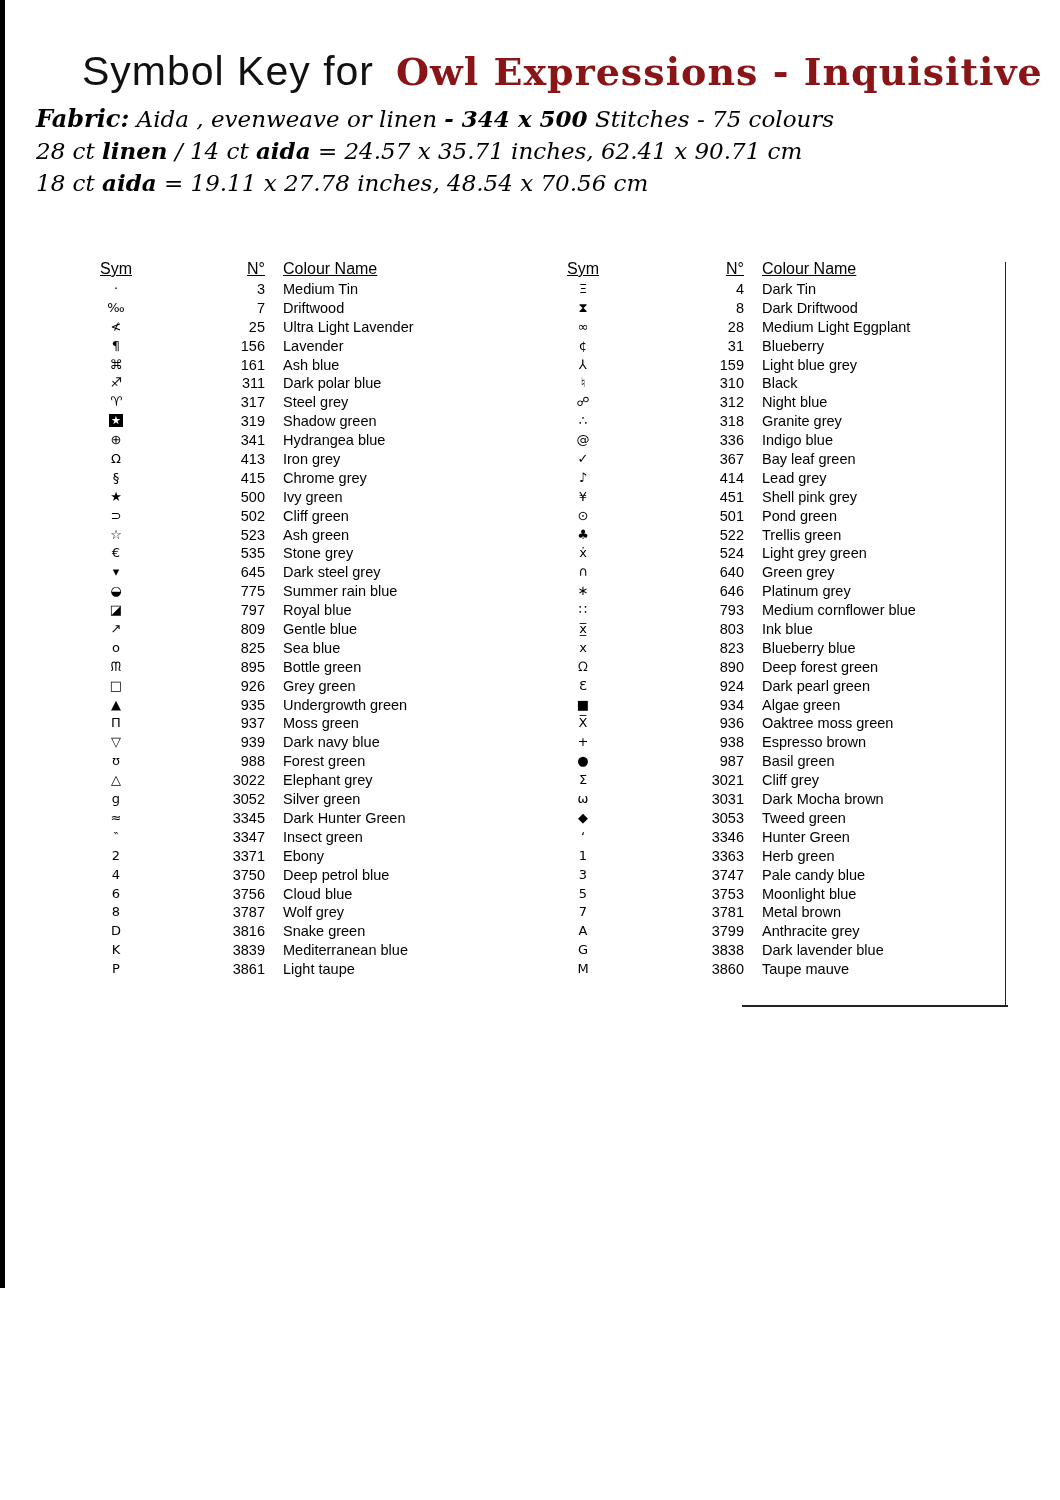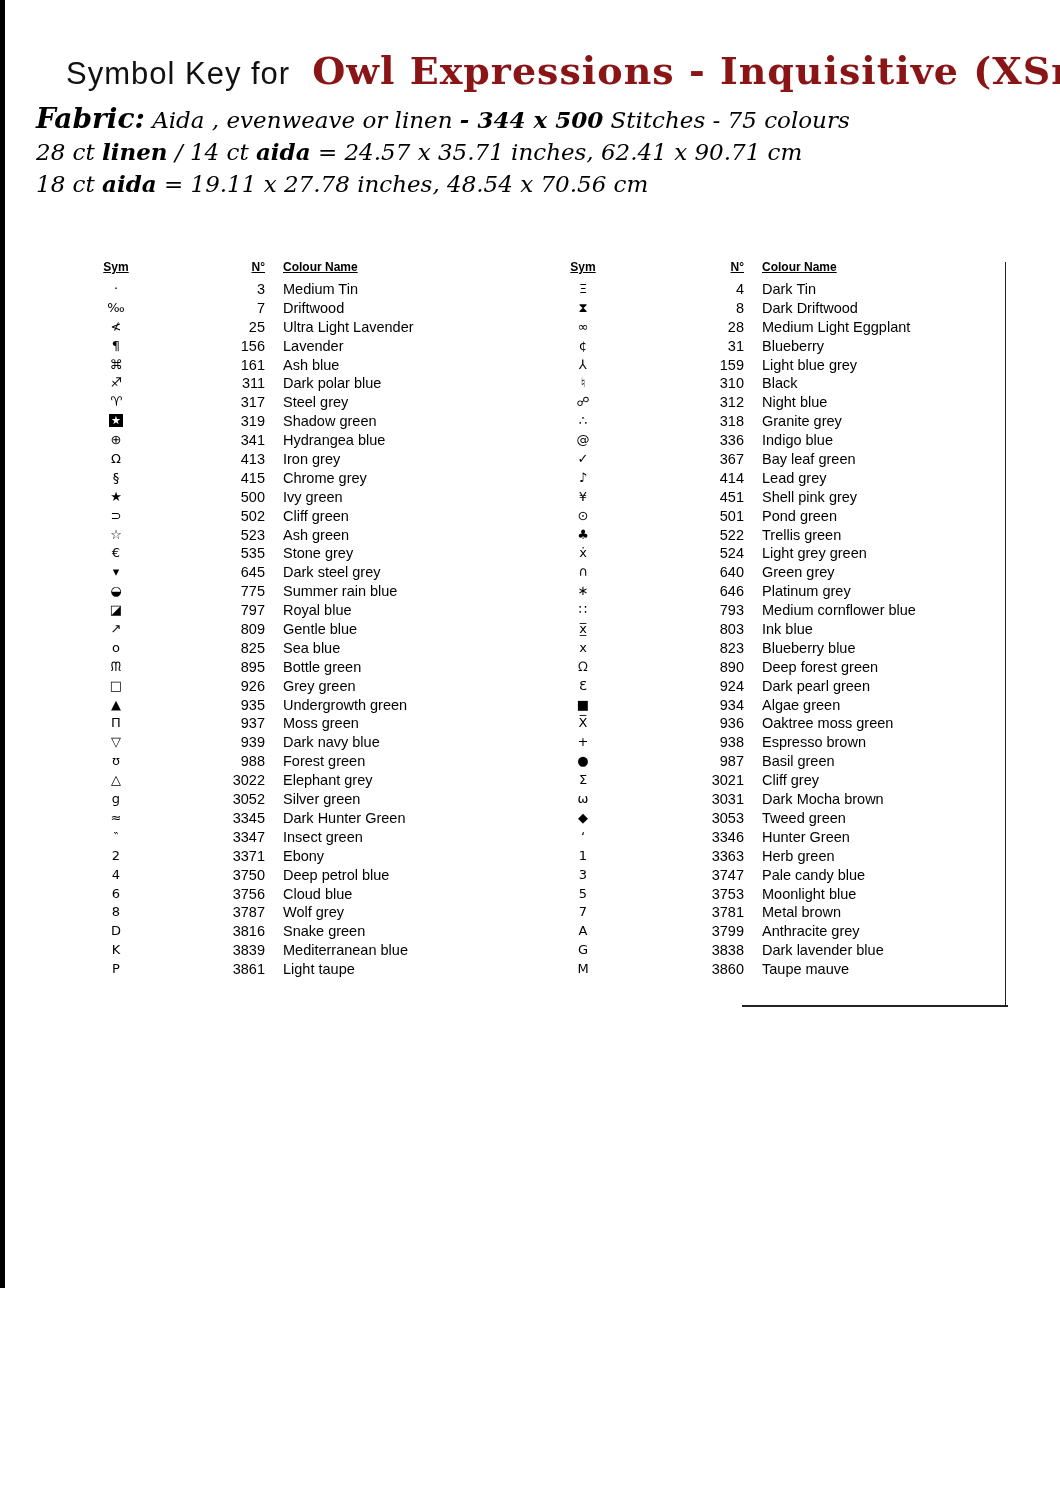--- a/index.html
+++ b/index.html
@@ -2,39 +2,39 @@
 <html><head>
 <meta charset="utf-8">
 <style>
   html,body{margin:0;padding:0;background:#888;}
   .page{position:relative;width:1060px;height:1500px;background:#ffffff;overflow:hidden;
         font-family:"Liberation Sans",sans-serif;color:#000;}
   .scan-edge{position:absolute;left:0;top:0;width:5px;height:1288px;background:#000;}
 
   
   .title{position:absolute;left:66px;top:48px;margin:0;white-space:nowrap;font-weight:normal;}
-  .t-black{font-family:"Liberation Sans",sans-serif;font-size:31px;color:#111;letter-spacing:1px;}
+  .t-black{font-family:"Liberation Sans",sans-serif;font-size:41px;color:#111;letter-spacing:1px;margin-left:16px;}
   .t-red{font-family:"DejaVu Serif",serif;font-size:38px;font-weight:700;color:#8a1517;
          margin-left:22px;letter-spacing:1px;}
 
   
   .fabric{position:absolute;left:36px;top:103px;width:960px;
           font-family:"DejaVu Serif",serif;font-style:italic;font-size:23px;line-height:31px;
           white-space:nowrap;}
   .fabric b{font-weight:700;}
-  .flabel{font-size:28px;}
+  .flabel{font-size:24px;}
 
   
   .half{position:absolute;top:260px;}
   .half-left{left:85px;width:448px;}
   .half-right{left:558px;width:446px;}
   .trow,.thead{display:grid;}
   .half-left .trow,.half-left .thead{grid-template-columns:62px 118px 1fr;}
   .half-right .trow,.half-right .thead{grid-template-columns:50px 136px 1fr;}
-  .thead{height:20px;font-weight:bold;font-size:12px;}
+  .thead{height:20px;font-weight:normal;font-size:16px;}
   .thead .h-sym{text-align:center;}
   .thead .h-num{text-align:right;}
   .thead .h-name{padding-left:18px;}
   .thead span{text-decoration:underline;}
   .trow{height:18.9px;font-size:14.5px;line-height:18.9px;}
   .c-sym{text-align:center;font-family:"DejaVu Sans",sans-serif;font-size:13px;}
   .c-num{text-align:right;}
   .c-name{padding-left:18px;white-space:nowrap;}
   .inv{display:inline-block;background:#000;color:#fff;font-size:11px;line-height:13px;
        padding:0 2px;vertical-align:1px;}

